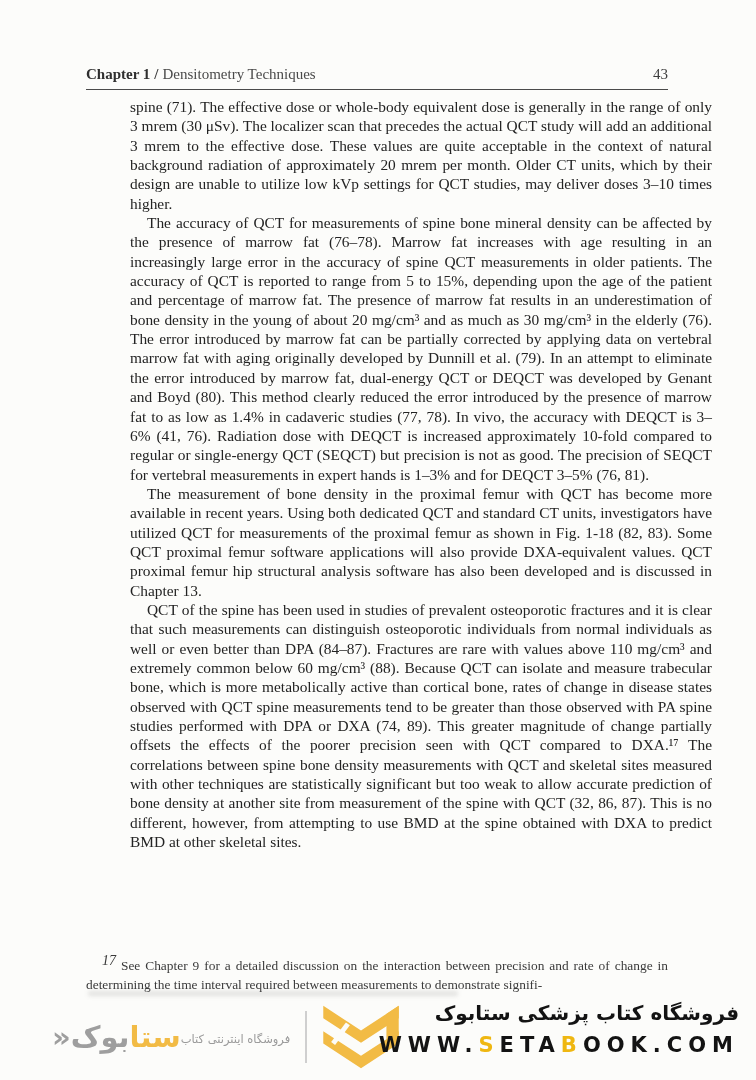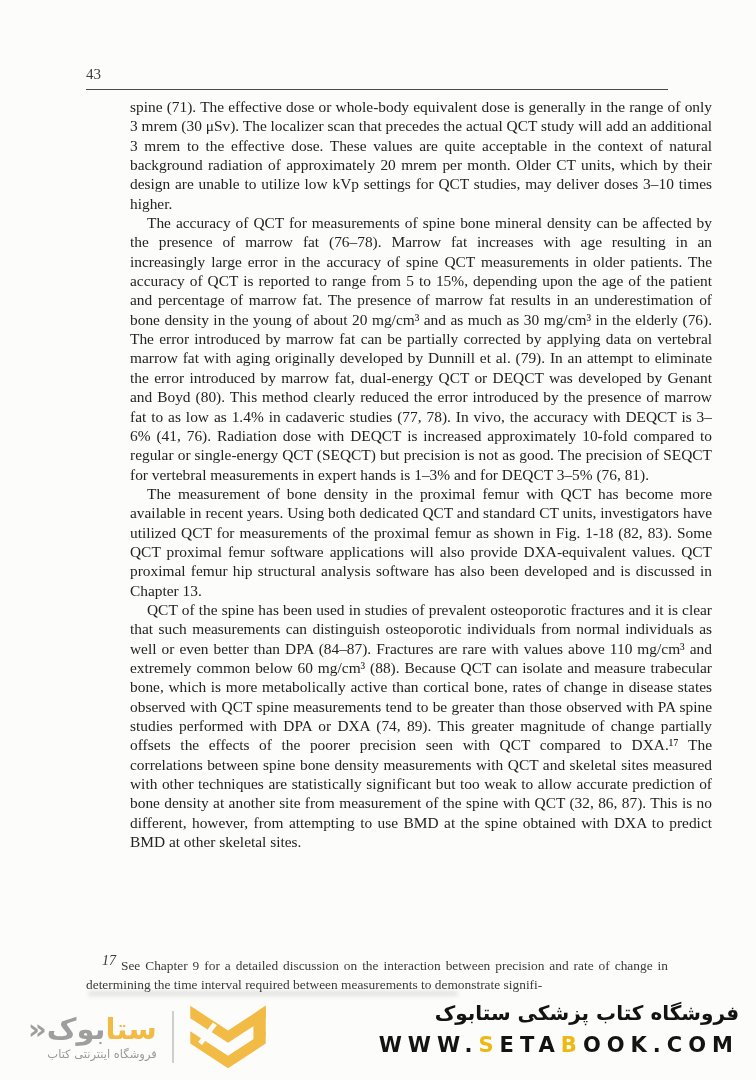--- a/index.html
+++ b/index.html
@@ -43,39 +43,42 @@
 
   .scan-smudge {
     position:absolute; left:88px; top:991px; width:370px; height:5px;
     background:rgba(110,110,110,0.18); filter:blur(2px); border-radius:2px;
   }
 
   
   .footer { position:absolute; left:0; bottom:0; width:756px; height:84px; font-family:"DejaVu Sans", sans-serif; }
 
   .logo-block { position:absolute; left:28px; top:8px; display:flex; align-items:center; }
-  .logo-text { display:flex; flex-direction:column; align-items:flex-end; }
+  .logo-text { display:flex; align-items:center;margin-left:24px; }
   .wordmark { direction:rtl; font-weight:bold; font-size:29px; line-height:30px; letter-spacing:0.5px; white-space:nowrap; }
   .wm-yellow { color:#F2BB45; }
   .wm-gray { color:#9e9e9e; }
   .logo-subtitle { direction:rtl; font-size:11.5px; color:#9a9a9a; margin-top:3px; white-space:nowrap; }
   .logo-divider { width:2px; height:52px; background:#cfcfcf; margin:0 13px 0 15px; }
   .chevron-wrap { width:82px; height:66px; }
 
   .right-block { position:absolute; right:17px; top:4px; text-align:right; }
   .store-name { direction:rtl; font-size:20px; font-weight:bold; color:#131313; line-height:26px; white-space:nowrap; }
   .store-url { margin-top:7px; font-size:21px; font-weight:bold; color:#131313; letter-spacing:6px; white-space:nowrap; }
   .url-accent { color:#EFB711; }
 </style>
 </head>
 <body>
 
 <div class="page">
 
   <div class="page-header">
+    <div>
+      <span class="chapter-label">Chapter 1</span><span class="chapter-sep">/</span><span class="chapter-title">Densitometry Techniques</span>
+    </div>
     <div class="page-number">43</div>
   </div>
 
   <div class="body-text">
     <p>spine (71). The effective dose or whole-body equivalent dose is generally in the range of only 3 mrem (30 μSv). The localizer scan that precedes the actual QCT study will add an additional 3 mrem to the effective dose. These values are quite acceptable in the context of natural background radiation of approximately 20 mrem per month. Older CT units, which by their design are unable to utilize low kVp settings for QCT studies, may deliver doses 3–10 times higher.</p>
     <p class="indent">The accuracy of QCT for measurements of spine bone mineral density can be affected by the presence of marrow fat (76–78). Marrow fat increases with age resulting in an increasingly large error in the accuracy of spine QCT measurements in older patients. The accuracy of QCT is reported to range from 5 to 15%, depending upon the age of the patient and percentage of marrow fat. The presence of marrow fat results in an underestimation of bone density in the young of about 20 mg/cm³ and as much as 30 mg/cm³ in the elderly (76). The error introduced by marrow fat can be partially corrected by applying data on vertebral marrow fat with aging originally developed by Dunnill et al. (79). In an attempt to eliminate the error introduced by marrow fat, dual-energy QCT or DEQCT was developed by Genant and Boyd (80). This method clearly reduced the error introduced by the presence of marrow fat to as low as 1.4% in cadaveric studies (77, 78). In vivo, the accuracy with DEQCT is 3–6% (41, 76). Radiation dose with DEQCT is increased approximately 10-fold compared to regular or single-energy QCT (SEQCT) but precision is not as good. The precision of SEQCT for vertebral measurements in expert hands is 1–3% and for DEQCT 3–5% (76, 81).</p>
     <p class="indent">The measurement of bone density in the proximal femur with QCT has become more available in recent years. Using both dedicated QCT and standard CT units, investigators have utilized QCT for measurements of the proximal femur as shown in Fig. 1-18 (82, 83). Some QCT proximal femur software applications will also provide DXA-equivalent values. QCT proximal femur hip structural analysis software has also been developed and is discussed in Chapter 13.</p>
     <p class="indent">QCT of the spine has been used in studies of prevalent osteoporotic fractures and it is clear that such measurements can distinguish osteoporotic individuals from normal individuals as well or even better than DPA (84–87). Fractures are rare with values above 110 mg/cm³ and extremely common below 60 mg/cm³ (88). Because QCT can isolate and measure trabecular bone, which is more metabolically active than cortical bone, rates of change in disease states observed with QCT spine measurements tend to be greater than those observed with PA spine studies performed with DPA or DXA (74, 89). This greater magnitude of change partially offsets the effects of the poorer precision seen with QCT compared to DXA.¹⁷ The correlations between spine bone density measurements with QCT and skeletal sites measured with other techniques are statistically significant but too weak to allow accurate prediction of bone density at another site from measurement of the spine with QCT (32, 86, 87). This is no different, however, from attempting to use BMD at the spine obtained with DXA to predict BMD at other skeletal sites.</p>
   </div>
 

